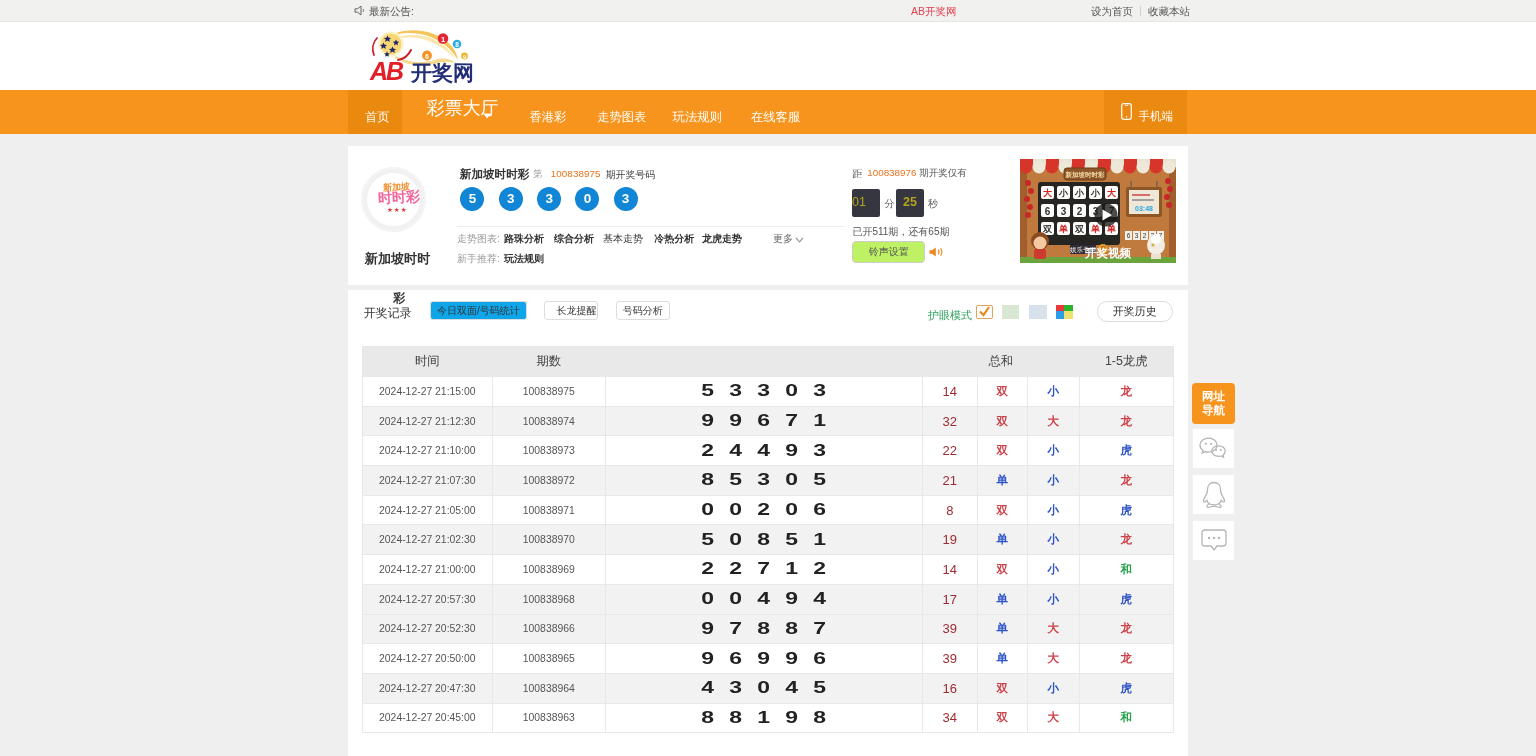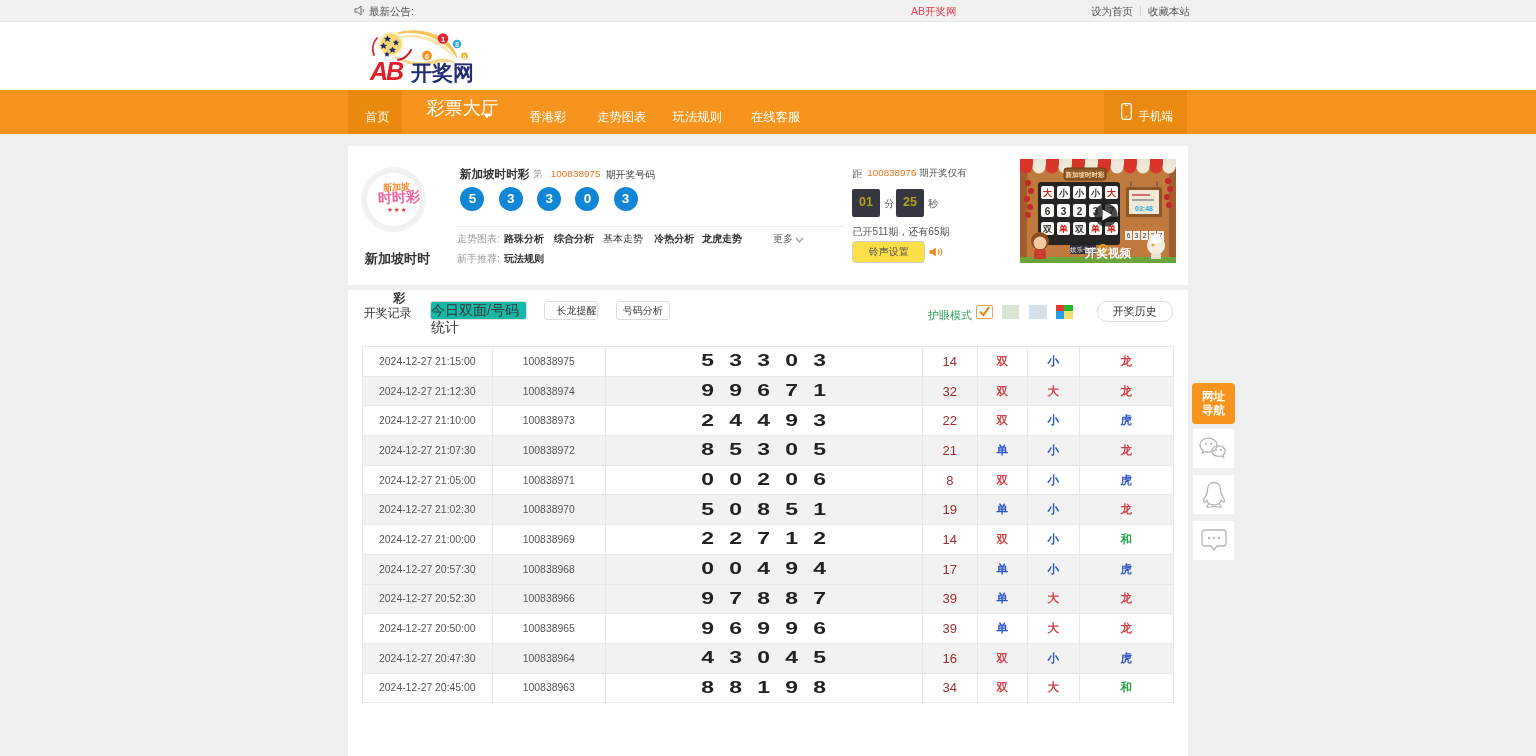--- a/index.html
+++ b/index.html
@@ -113,26 +113,26 @@
 <div class="txt" style="top:232px;left:773px;font-size:10px;color:#666">更多</div>
 <svg class="abs" style="top:236.5px;left:795px" width="9" height="6" viewBox="0 0 9 6">
     <path d="M1 1 L4.5 4.8 L8 1" fill="none" stroke="#999" stroke-width="1.2"></path>
   </svg>
 <div class="txt" style="top:252.3px;left:456.9px;font-size:10px;color:#999">新手推荐:</div>
 <div class="txt" style="top:252.3px;left:504px;font-size:10px;font-weight:bold;color:#333">玩法规则</div>
 
 <div class="txt" style="top:166.5px;left:852.4px;font-size:10px;color:#555">距</div>
 <div class="txt" style="top:166.8px;left:867.3px;font-size:9.8px;color:#e9731b">100838976</div>
 <div class="txt" style="top:166.5px;left:919.3px;font-size:9.5px;color:#555">期开奖仅有</div>
-<div class="abs" style="top:189px;left:852px;width:28px;height:27.5px;background:#35363f;border-radius:2px;color:#b3a41e;font-size:12.5px;font-weight:bold;text-align:center;line-height:27.5px">01</div>
+<div class="abs" style="top:189px;left:852px;width:28px;height:27.5px;background:#35363f;border-radius:2px;color:#b3a41e;font-size:12.5px;font-weight:normal;line-height:27.5px">01</div>
 <div class="txt" style="top:197px;left:884.6px;font-size:10px;color:#555">分</div>
 <div class="abs" style="top:189px;left:896px;width:28px;height:27.5px;background:#35363f;border-radius:2px;color:#b3a41e;font-size:12.5px;font-weight:bold;text-align:center;line-height:27.5px">25</div>
 <div class="txt" style="top:197px;left:928px;font-size:10px;color:#555">秒</div>
 <div class="txt" style="top:224.5px;left:852.4px;font-size:10px;color:#555">已开511期，还有65期</div>
-<div class="abs" style="top:241px;left:852.4px;width:72.7px;height:22.3px;border:1px solid #ccc;border-radius:4px;background:#fde047;color:#555;font-size:10px;text-align:center;line-height:20.3px">铃声设置</div>
+<div class="abs" style="top:241px;left:852.4px;width:72.7px;height:22.3px;border:1px solid #ccc;border-radius:4px;background:#bef264;color:#555;font-size:10px;text-align:center;line-height:20.3px">铃声设置</div>
 <svg class="abs" style="top:246.7px;left:929.2px" width="17" height="10" viewBox="0 0 17 10">
   <path d="M0.5 3.2 L3.2 3.2 L6.8 0.4 L6.8 9.6 L3.2 6.8 L0.5 6.8 Z" fill="#ef8519"></path>
   <path d="M9.2 2.6 q1.7 2.4 0 4.8 M11.6 1.4 q2.6 3.6 0 7.2" fill="none" stroke="#ef8519" stroke-width="1.1"></path>
 </svg>
 
 <svg class="abs" style="top:159.2px;left:1019.6px" width="156" height="104" viewBox="0 0 156 104">
   <rect x="0" y="0" width="156" height="104" fill="#c07a3e"></rect>
   <rect x="0" y="0" width="7" height="104" fill="#a05f2c"></rect>
   <rect x="149" y="0" width="7" height="104" fill="#a05f2c"></rect>
   <rect x="0" y="0" width="156" height="8" fill="#d8352a"></rect>
@@ -239,21 +239,21 @@
   <path d="M82.5 50.5 L92 56 L82.5 61.5 Z" fill="#fff"></path>
   <rect x="50" y="85" width="26" height="10" rx="1.5" fill="#223" opacity="0.9"></rect>
   <text x="63" y="92.5" font-size="6.5" fill="#fff" text-anchor="middle">娱乐专用</text>
   <circle cx="83" cy="90" r="5" fill="#e0a02a"></circle>
     <circle cx="83" cy="90" r="3.2" fill="#c87818"></circle>
   <text x="88" y="98" font-size="11.5" fill="#fff" font-weight="bold" text-anchor="middle">开奖视频</text>
 </svg>
 
 <div class="abs" style="top:290px;left:348px;width:840px;height:466px;background:#fff"></div>
 <div class="txt" style="top:304.8px;left:363.7px;font-size:12px;color:#333">开奖记录</div>
-<div class="abs" style="top:301.4px;left:430px;width:96.6px;height:19.1px;border:1px solid #ddd;border-radius:3px;background:#14b8a6;font-size:14px;color:#333;text-align:left;line-height:17.1px">今日双面/号码统计</div>
+<div class="abs" style="top:301.4px;left:430px;width:96.6px;height:19.1px;border:1px solid #ddd;border-radius:3px;background:#0ea5e9;font-size:10px;color:#333;text-align:center;line-height:17.1px">今日双面/号码统计</div>
 <div class="abs" style="top:301.4px;left:543.9px;width:53.7px;height:19.1px;border:1px solid #ddd;border-radius:3px;background:#fff;font-size:10px;color:#333;text-align:right;line-height:17.1px">长龙提醒</div>
 <div class="abs" style="top:301.4px;left:615.8px;width:53.8px;height:19.1px;border:1px solid #ddd;border-radius:3px;background:#fff;font-size:10px;color:#333;text-align:center;line-height:17.1px">号码分析</div>
 <div class="txt" style="top:308.2px;left:927.9px;font-size:11px;color:#2fa05c">护眼模式</div>
 <div class="abs" style="top:304.7px;left:976.2px;width:16.7px;height:14px;border:1px solid #dca45c;border-radius:2px;background:#fff"></div>
 <svg class="abs" style="top:305.5px;left:978px" width="13" height="11" viewBox="0 0 13 11">
     <path d="M2 5.5 L5.5 9 L11 1" fill="none" stroke="#e8891a" stroke-width="2.2"></path>
   </svg>
 <div class="abs" style="top:304.7px;left:1001.7px;width:17.6px;height:14px;background:#d9e6d3"></div>
 <div class="abs" style="top:304.7px;left:1029px;width:17.5px;height:14px;background:#d6e1eb"></div>
 <div class="abs" style="top:304.7px;left:1056.2px;width:16.7px;height:14px">
@@ -268,20 +268,27 @@
 <colgroup>
       <col style="width:129.6px">
       <col style="width:113.4px">
       <col style="width:317px">
       <col style="width:54.6px">
       <col style="width:50.4px">
       <col style="width:51.6px">
       <col style="width:94.4px">
     </colgroup>
 <tbody>
+      <tr style="height:30px">
+        <td class="h">时间</td>
+        <td class="h">期数</td>
+        <td class="h"></td>
+        <td class="h" colspan="3">总和</td>
+        <td class="h">1-5龙虎</td>
+      </tr>
 <tr class="r0" style="height:29.7px">
         <td class="t">2024-12-27 21:15:00</td>
         <td class="t">100838975</td>
         <td>
           <div class="dg">
             <span>5</span>
             <span>3</span>
             <span>3</span>
             <span>0</span>
             <span>3</span>

